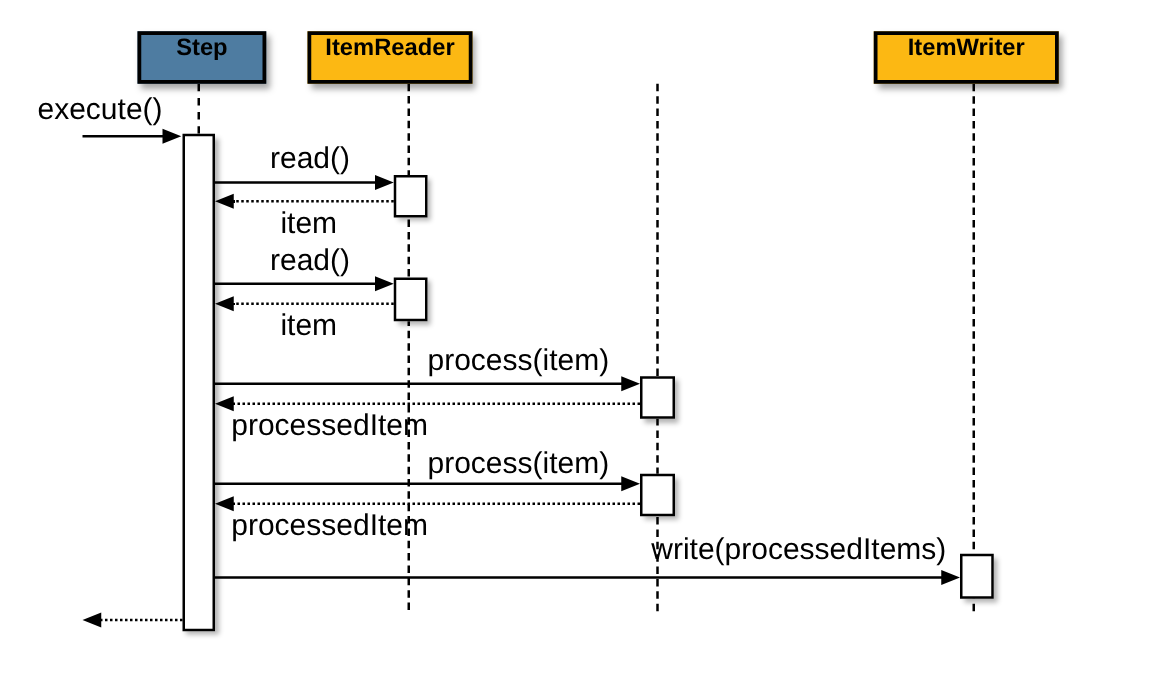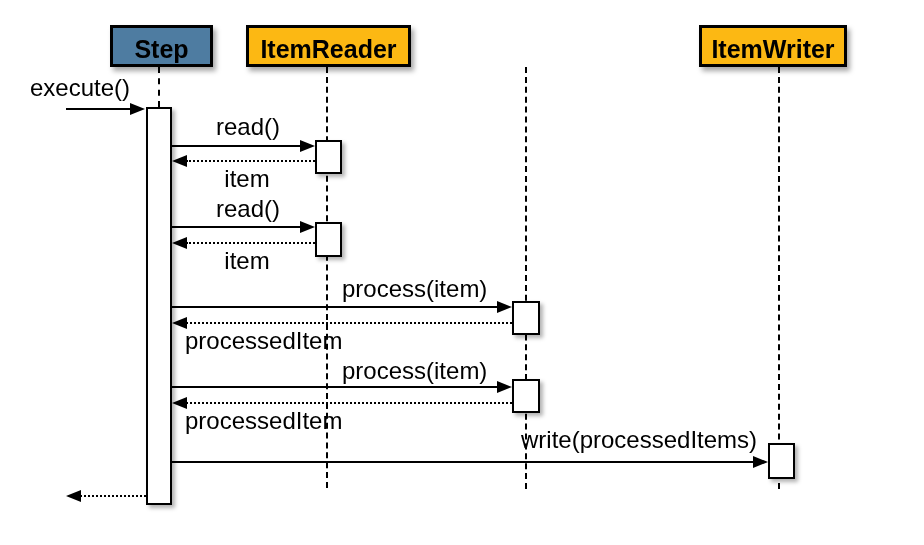--- a/index.html
+++ b/index.html
@@ -17,24 +17,24 @@
     overflow: hidden;
   }
   .participant {
     position: absolute;
     top: 25px;
     height: 42px;
     box-sizing: border-box;
     border: 3px solid #000;
     box-shadow: 3px 4px 5px rgba(0,0,0,0.35);
     display: flex;
-    align-items: flex-end;
+    align-items: flex-start;
     justify-content: center;
     font-weight: bold;
-    font-size: 25px;
+    font-size: 19px;
   }
   .lifeline {
     position: absolute;
     width: 0;
     border-left: 2px dashed #000;
   }
   .activation {
     position: absolute;
     box-sizing: border-box;
     background: #ffffff;
@@ -81,21 +81,21 @@
 <div id="canvas">
 
   <div class="lifeline" style="left:158px; top:67px; height:40px;"></div>
   <div class="lifeline" style="left:326px; top:67px; height:421px;"></div>
   <div class="lifeline" style="left:525px; top:67px; height:422px;"></div>
   <div class="lifeline" style="left:778px; top:67px; height:422px;"></div>
 
   <div class="participant" style="left: 110px; width: 103px; background-color: rgb(78, 124, 161);">
     <span>Step</span>
   </div>
-  <div class="participant" style="left: 246px; width: 165px; background-color: rgb(252, 184, 19);">
+  <div class="participant" style="left: 246px; width: 132px; background-color: rgb(252, 184, 19);">
     <span>ItemReader</span>
   </div>
   <div class="participant" style="left: 699px; width: 148px; background-color: rgb(252, 184, 19);">
     <span>ItemWriter</span>
   </div>
 
   <div class="activation" style="left:146px; top:107px; width:26px; height:398px;"></div>
   <div class="activation" style="left:315px; top:140px; width:27px; height:34px;"></div>
   <div class="activation" style="left:315px; top:222px; width:27px; height:35px;"></div>
   <div class="activation" style="left:512px; top:301px; width:28px; height:34px;"></div>

